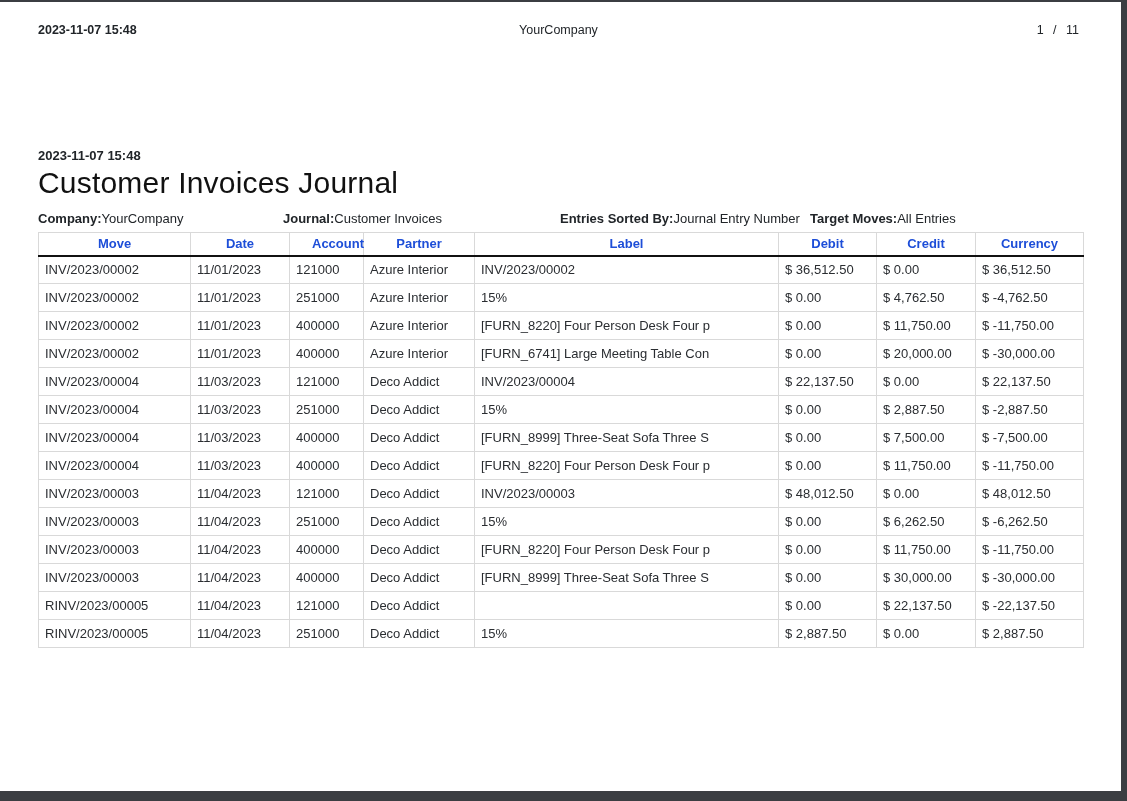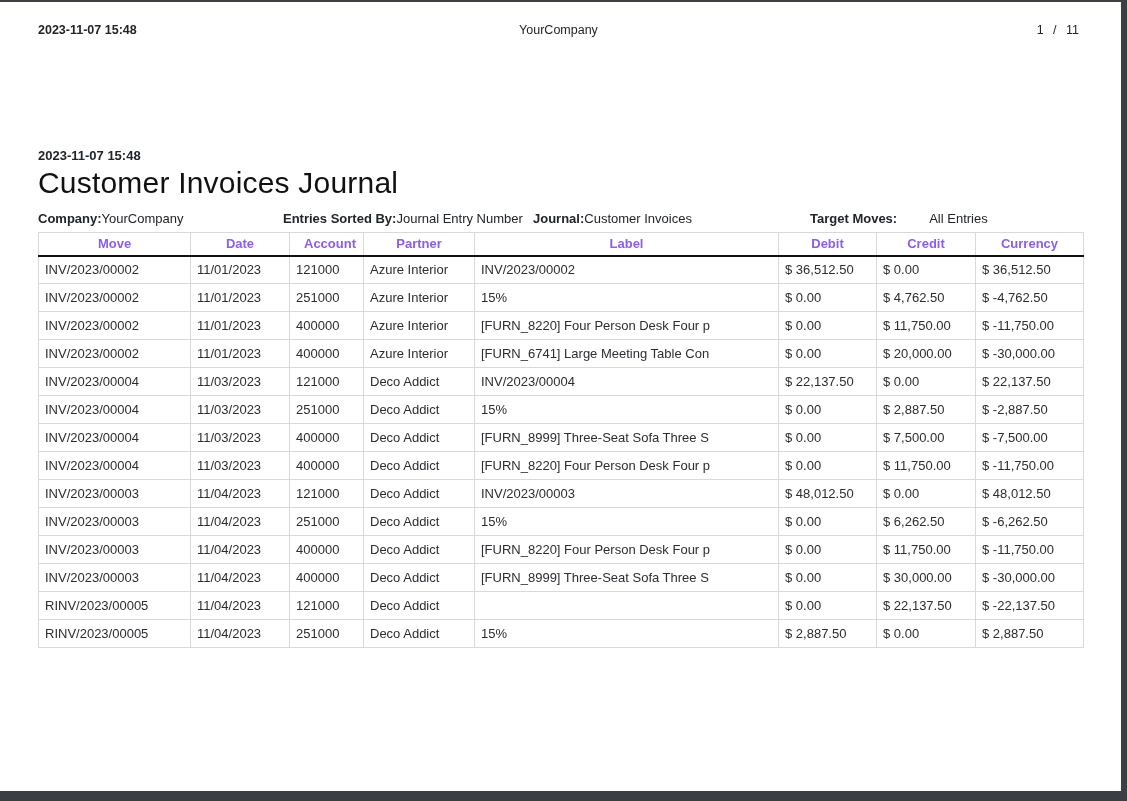--- a/index.html
+++ b/index.html
@@ -37,38 +37,38 @@
     color: #111111;
     margin-top: 3px;
     letter-spacing: 0.2px;
   }
   
   .meta-row { display: flex; margin: 9px 38px 0 38px; font-size: 13px; line-height: 20px; }
   .meta-col { display: flex; flex-direction: row; }
   .meta-col.c0 { width: 245px; }
   .meta-col.c1 { width: 277px; }
   .meta-col.c2 { width: 250px; }
-  .meta-col.c3 { flex: 1; gap: 32px; }
+  .meta-col.c3 { flex: 1; }
   .meta-label { font-weight: 700; }
   
   table {
     border-collapse: collapse;
     table-layout: fixed;
     width: 1045px;
     margin: 3px 38px 0 38px;
     font-size: 13px;
   }
   th {
     border: 1px solid #d9d9d9;
     border-bottom: 2px solid #111111;
     font-weight: 700;
     text-align: center;
     height: 23px;
-    padding: 1px 14px;
-    color: #8b5cf6;
+    padding: 1px 22px;
+    color: #1d4ed8;
   }
   td {
     border: 1px solid #d9d9d9;
     height: 28px;
     padding: 2px 6px;
     text-align: left;
     white-space: nowrap;
     overflow: hidden;
     color: #2a2d31;
   }
@@ -87,27 +87,27 @@
   <div class="report-head">
     <div class="report-date">2023-11-07 15:48</div>
     <div class="report-title">Customer Invoices Journal</div>
   </div>
 
   <div class="meta-row">
     <div class="meta-col c0">
       <span class="meta-label">Company:</span>
       <span class="meta-value">YourCompany</span>
     </div>
+    <div class="meta-col c1">
+      <span class="meta-label">Journal:</span>
+      <span class="meta-value">Customer Invoices</span>
+    </div>
     <div class="meta-col c2">
       <span class="meta-label">Entries Sorted By:</span>
       <span class="meta-value">Journal Entry Number</span>
-    </div>
-    <div class="meta-col c1">
-      <span class="meta-label">Journal:</span>
-      <span class="meta-value">Customer Invoices</span>
     </div>
     <div class="meta-col c3">
       <span class="meta-label">Target Moves:</span>
       <span class="meta-value">All Entries</span>
     </div>
   </div>
 
   <table>
     <colgroup id="table-colgroup">
         <col style="width: 152px;">

